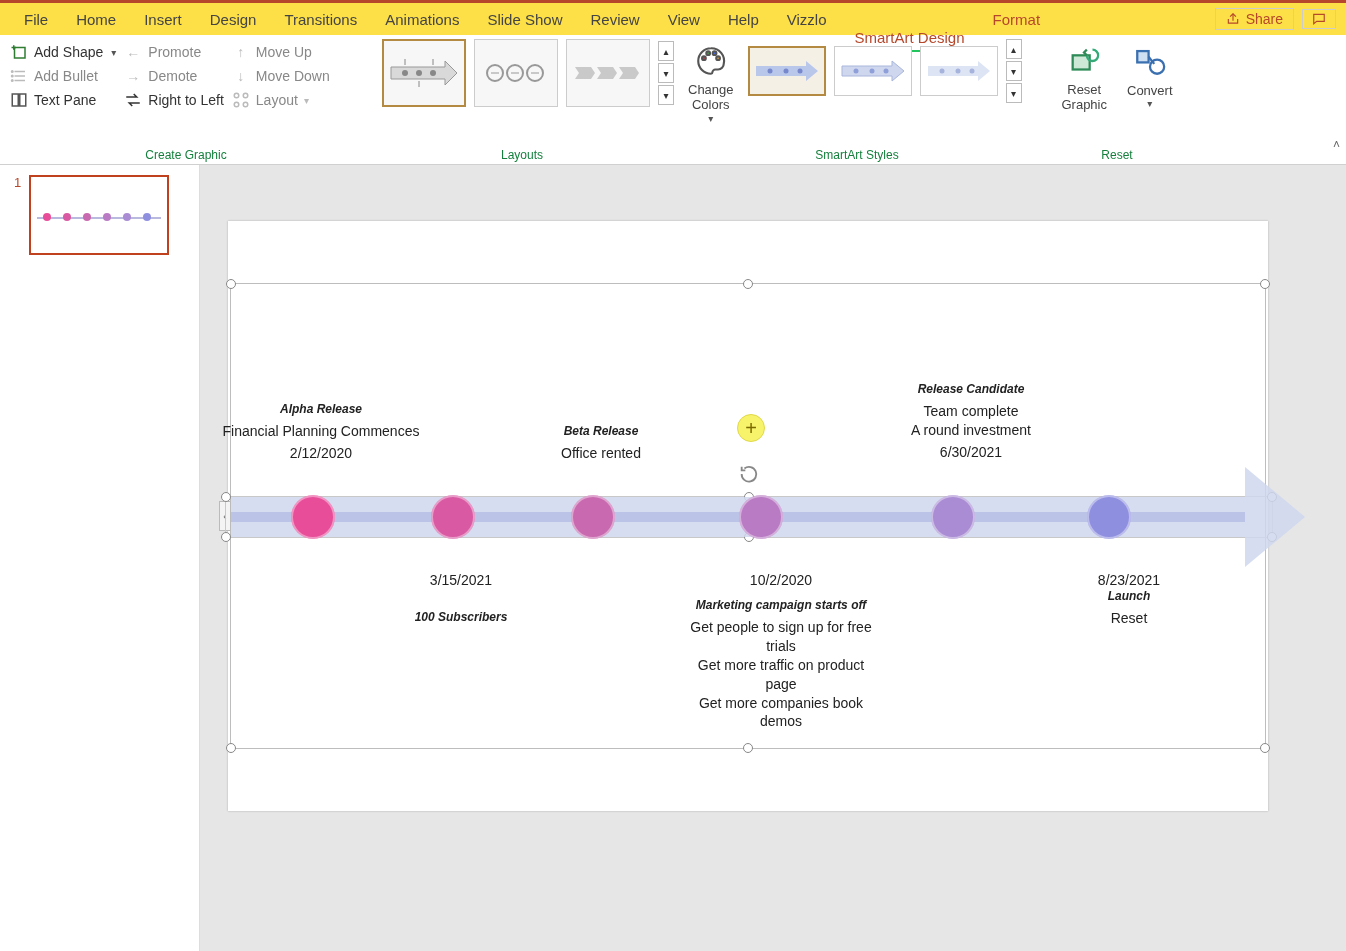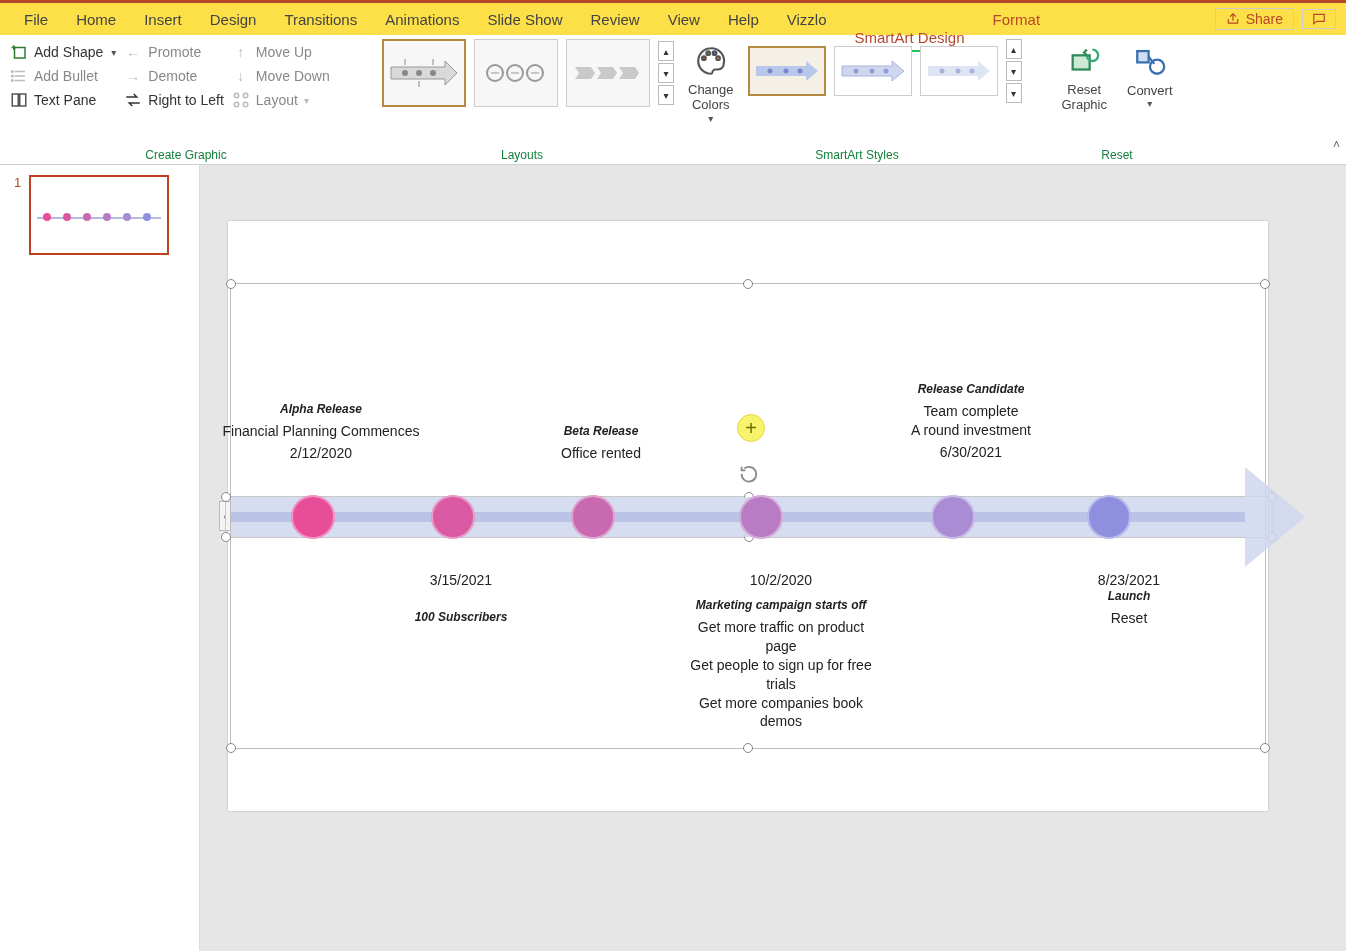--- a/index.html
+++ b/index.html
@@ -392,22 +392,22 @@
               <div class="date" style="margin-bottom:22px;">3/15/2021</div>
               <div class="title">100 Subscribers</div>
             </div>
             <div class="ev" style="left: 270px; top: 140px;">
               <div class="title">Beta Release</div>
               <div class="line">Office rented</div>
             </div>
             <div class="ev" style="left: 450px; top: 284px;">
               <div class="date" style="margin-bottom:10px;">10/2/2020</div>
               <div class="title">Marketing campaign starts off</div>
+              <div class="line">Get people to sign up for free trials</div>
               <div class="line">Get more traffic on product page</div>
-              <div class="line">Get people to sign up for free trials</div>
               <div class="line">Get more companies book demos</div>
             </div>
             <div class="ev" style="left: 640px; top: 98px;">
               <div class="title">Release Candidate</div>
               <div class="line">Team complete</div>
               <div class="line">A round investment</div>
               <div class="date">6/30/2021</div>
             </div>
             <div class="ev" style="left: 798px; top: 284px;">
               <div class="date" style="margin-bottom:1px;">8/23/2021</div>

